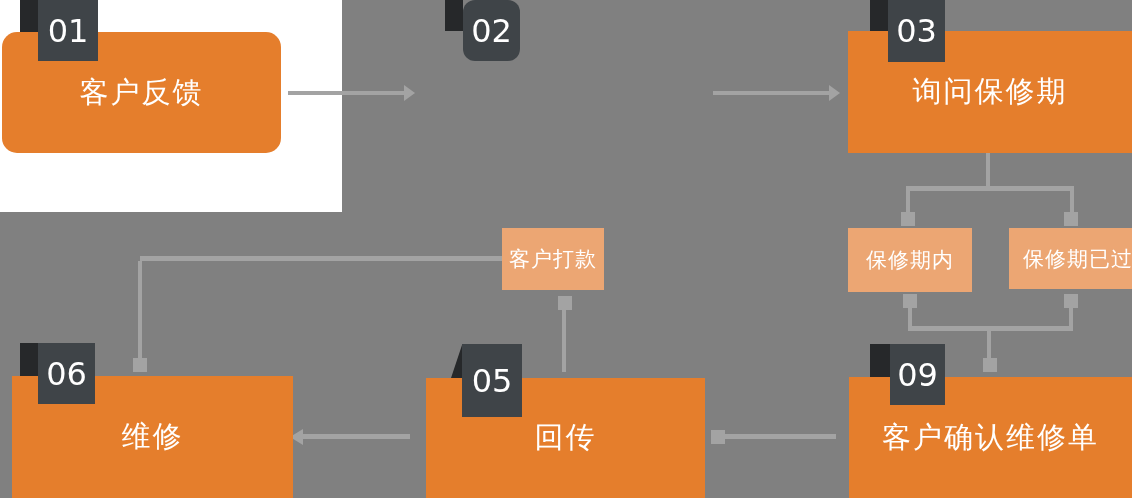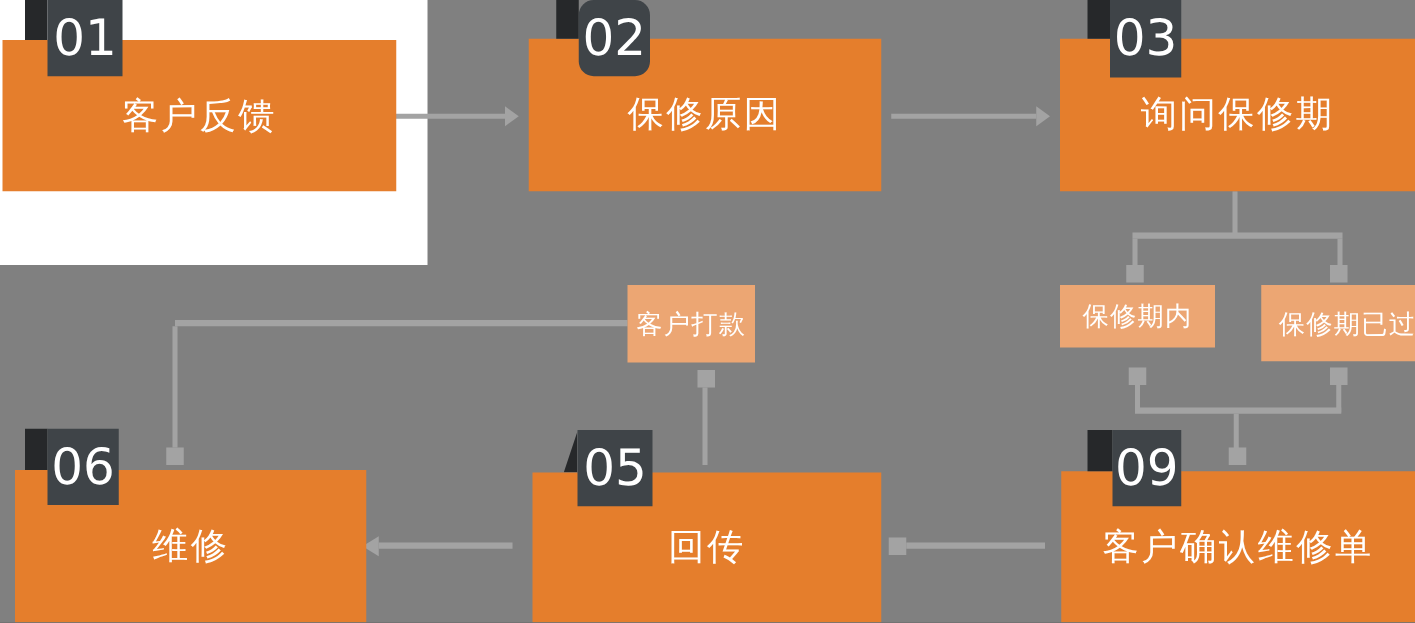--- a/index.html
+++ b/index.html
@@ -15,21 +15,21 @@
     font-size:29px;letter-spacing:2px;font-weight:400;
   }
   .subbox{
     position:absolute;background:var(--light_orange,#ECA673);color:var(--text,#ffffff);
     display:flex;align-items:center;justify-content:center;
     font-size:21px;letter-spacing:1px;
   }
   .badge{
     position:absolute;background:var(--badge,#3F4448);color:var(--text,#ffffff);
     display:flex;align-items:center;justify-content:center;
-    font-size:40px;font-weight:400;
+    font-size:32px;font-weight:400;
   }
   .fold{position:absolute;background:var(--badge_fold,#26282A);}
   .fold-slant{clip-path:polygon(100% 0,100% 100%,0 100%);}
   .line{position:absolute;background:var(--line,#A3A3A3);}
   .node{position:absolute;width:14px;height:14px;background:var(--line,#A3A3A3);}
   .arrow-r{position:absolute;width:0;height:0;
     border-top:8px solid transparent;border-bottom:8px solid transparent;
     border-left:11px solid var(--line,#A3A3A3);}
   .arrow-l{position:absolute;width:0;height:0;
     border-top:8px solid transparent;border-bottom:8px solid transparent;
@@ -69,35 +69,32 @@
   <div class="line" style="left:303px;top:434px;width:107px;height:5px;"></div>
   <div class="arrow-l" style="left:290px;top:429px;"></div>
 
   <div class="node" style="left:558px;top:296px;"></div>
   <div class="line" style="left:562px;top:310px;width:4px;height:62px;"></div>
 
   <div class="line" style="left:140px;top:256px;width:362px;height:5px;"></div>
   <div class="line" style="left:138px;top:261px;width:4px;height:97px;"></div>
   <div class="node" style="left:133px;top:358px;"></div>
 
-  <div class="subbox" style="left:848px;top:228px;width:124px;height:50px;">
+  <div class="subbox" style="left:848px;top:228px;width:124px;height:64px;">
     <span>保修期内</span>
   </div>
   <div class="subbox" style="left:1009px;top:228px;width:138px;height:61px;">
     <span>保修期已过</span>
   </div>
   <div class="subbox" style="left:502px;top:228px;width:102px;height:62px;">
     <span>客户打款</span>
   </div>
 
-  <div class="box" style="left:2px;top:32px;width:315px;height:121px;">
+  <div class="box" style="left:2px;top:32px;width:279px;height:121px;border-radius:15px;">
     <span>客户反馈</span>
-  </div>
-  <div class="box" style="left:423px;top:31px;width:282px;height:122px;">
-    <span>保修原因</span>
   </div>
   <div class="box" style="left:848px;top:31px;width:284px;height:122px;">
     <span>询问保修期</span>
   </div>
   <div class="box" style="left:426px;top:378px;width:279px;height:120px;">
     <span>回传</span>
   </div>
   <div class="box" style="left:849px;top:377px;width:283px;height:121px;">
     <span>客户确认维修单</span>
   </div>
@@ -119,21 +116,21 @@
   <div class="badge" style="left:888px;top:0;width:57px;height:62px;">
     <span>03</span>
   </div>
 
   <div class="fold" style="left:870px;top:344px;width:20px;height:33px;"></div>
   <div class="badge" style="left:890px;top:344px;width:55px;height:61px;">
     <span>09</span>
   </div>
 
   <div class="fold fold-slant" style="left:451px;top:345px;width:11px;height:33px;"></div>
-  <div class="badge" style="left:462px;top:344px;width:60px;height:61px;">
+  <div class="badge" style="left:462px;top:344px;width:60px;height:73px;">
     <span>05</span>
   </div>
 
   <div class="fold" style="left:20px;top:343px;width:18px;height:33px;"></div>
   <div class="badge" style="left:38px;top:343px;width:57px;height:61px;text-align:center;">
     <span>06</span>
   </div>
 
 </div>
 

